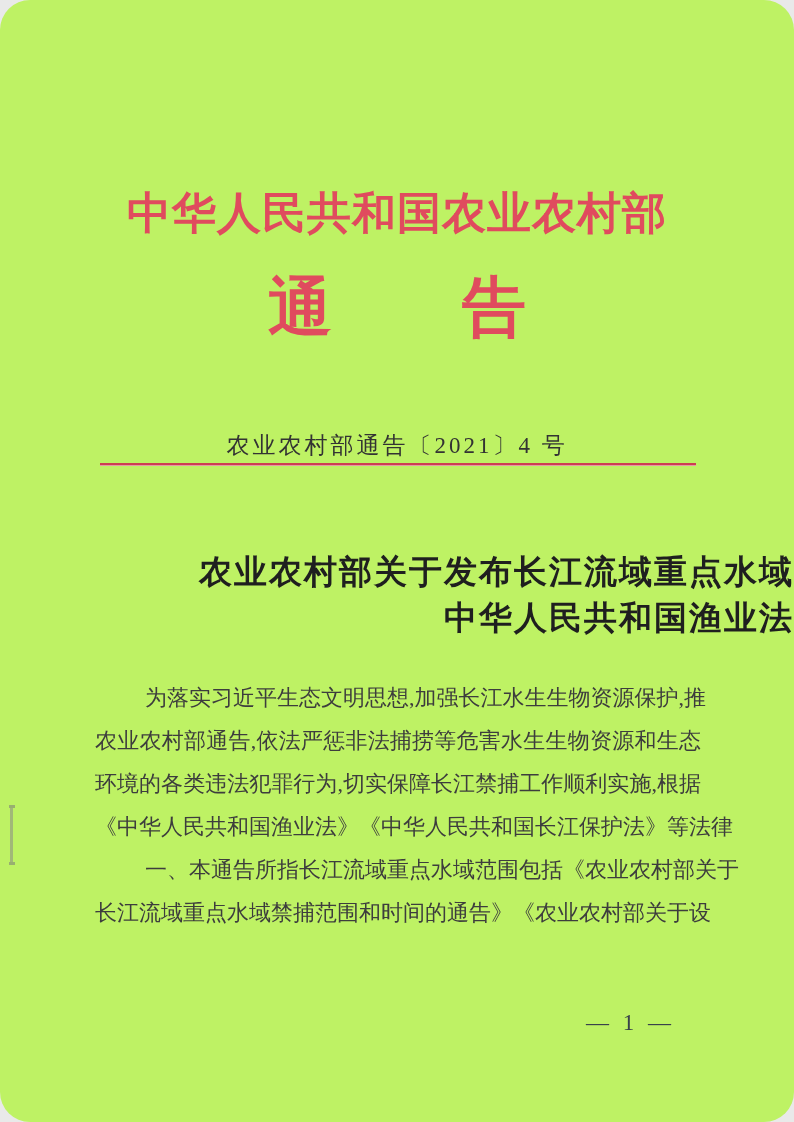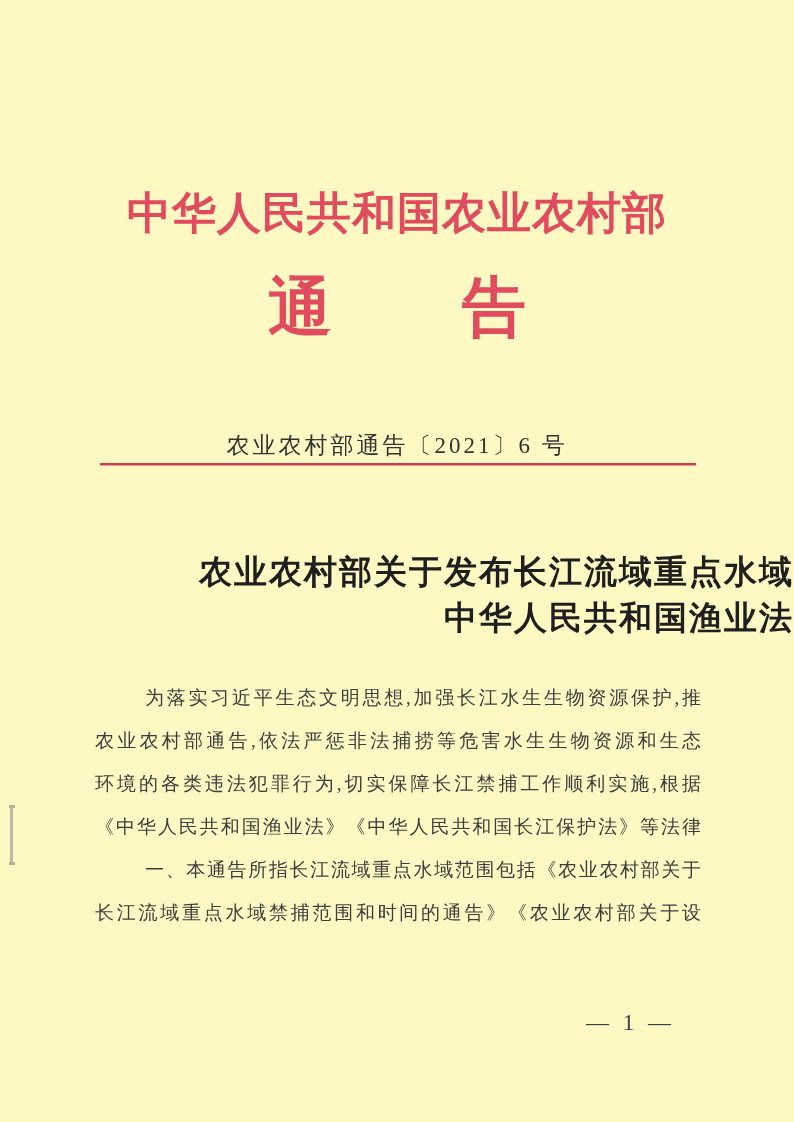--- a/index.html
+++ b/index.html
@@ -2,23 +2,24 @@
 <html><head>
 <meta charset="utf-8">
 <style>
   * { margin: 0; padding: 0; box-sizing: border-box; }
   html, body { background: #e9e9e9; }
   .page {
     position: relative;
     width: 794px;
     height: 1122px;
     margin: 0 auto;
-    background: #fef9c3;
+    background: #bef264;
     overflow: hidden;
     font-family: "Liberation Serif", "DejaVu Serif", serif;
+    border-radius: 30px;
   }
   
   .org-name {
     position: absolute;
     top: 184px;
     left: 0;
     width: 100%;
     text-align: center;
     font-size: 44px;
     font-weight: bold;
@@ -70,21 +71,21 @@
     line-height: 46px;
     letter-spacing: 2px;
     color: #1f1f1f;
   }
   
   .body-text {
     position: absolute;
     top: 676px;
     left: 95px;
     width: 606px;
-    font-size: 19px;
+    font-size: 22px;
     color: #3d3d3d;
   }
   .body-line {
     height: 43px;
     line-height: 43px;
     text-align: justify;
     text-align-last: justify;
     text-justify: inter-ideograph;
     white-space: nowrap;
   }
@@ -127,21 +128,21 @@
 
 <div class="page">
 
   <div class="org-name">中华人民共和国农业农村部</div>
 
   <div class="doc-type">
     <span>通</span>
     <span>告</span>
   </div>
 
-  <div class="doc-number">农业农村部通告〔2021〕6 号</div>
+  <div class="doc-number">农业农村部通告〔2021〕4 号</div>
 
   <div class="red-rule"></div>
 
   <div class="title">
     <div>农业农村部关于发布长江流域重点水域</div>
     <div>中华人民共和国渔业法</div>
   </div>
 
   <div class="body-text">
     <div class="body-line indent">为落实习近平生态文明思想,加强长江水生生物资源保护,推</div>

